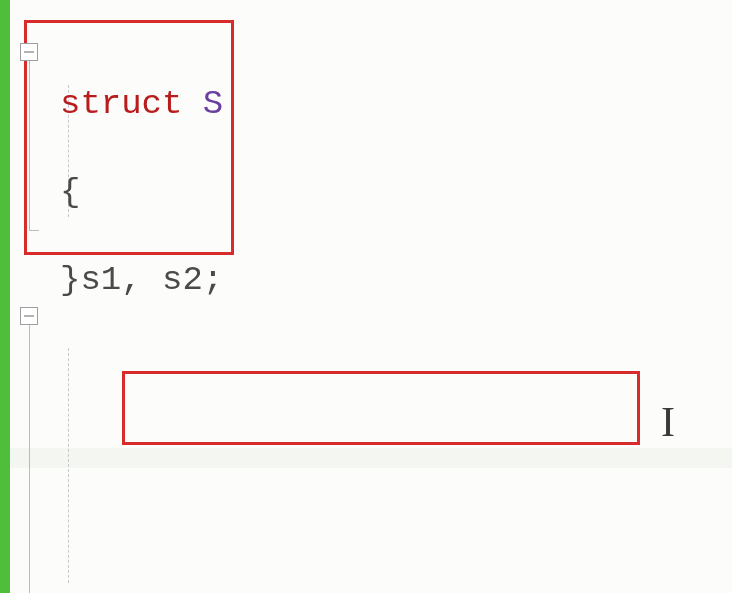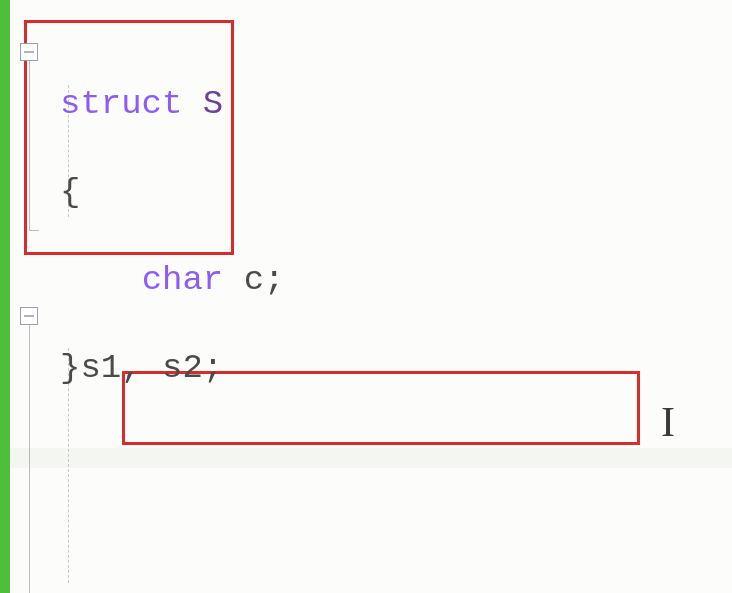--- a/index.html
+++ b/index.html
@@ -59,21 +59,21 @@
     position: absolute;
     width: 0;
     border-left: 1px dashed #c5c9cc;
   }
   .code {
     position: absolute;
     left: 50px; top: 28px;
     white-space: pre;
     color: #4a4a4a;
   }
-  .kw { color: #8b5cf6; }
+  .kw { color: #b91c1c; }
   .tn { color: #6a3fa0; }
   .highlight-box {
     position: absolute;
     border: 3px solid #d82c2c;
     background: transparent;
     pointer-events: none;
   }
   .cursor-ibeam {
     position: absolute;
     font-family: Georgia, "Times New Roman", serif;
@@ -108,21 +108,20 @@
     <div class="fold-box" style="left:10px; top:297px;"></div>
     <div class="fold-line" style="left:19px; top:315px; height:268px;"></div>
   </div>
 
   <div class="guide-line" style="left:58px; top:75px; height:132px;"></div>
   <div class="guide-line" style="left:58px; top:338px; height:235px;"></div>
 
   <div class="code">
 <div><span class="kw">struct</span><span> </span><span class="tn">S</span></div>
 <div><span>{</span></div>
-<div><span>    </span><span class="kw">char</span><span> c;</span></div>
 <div><span>}s1, s2;</span></div>
 <div style="height:44px;"></div>
 
 
 
 
 
 
 
   </div>

